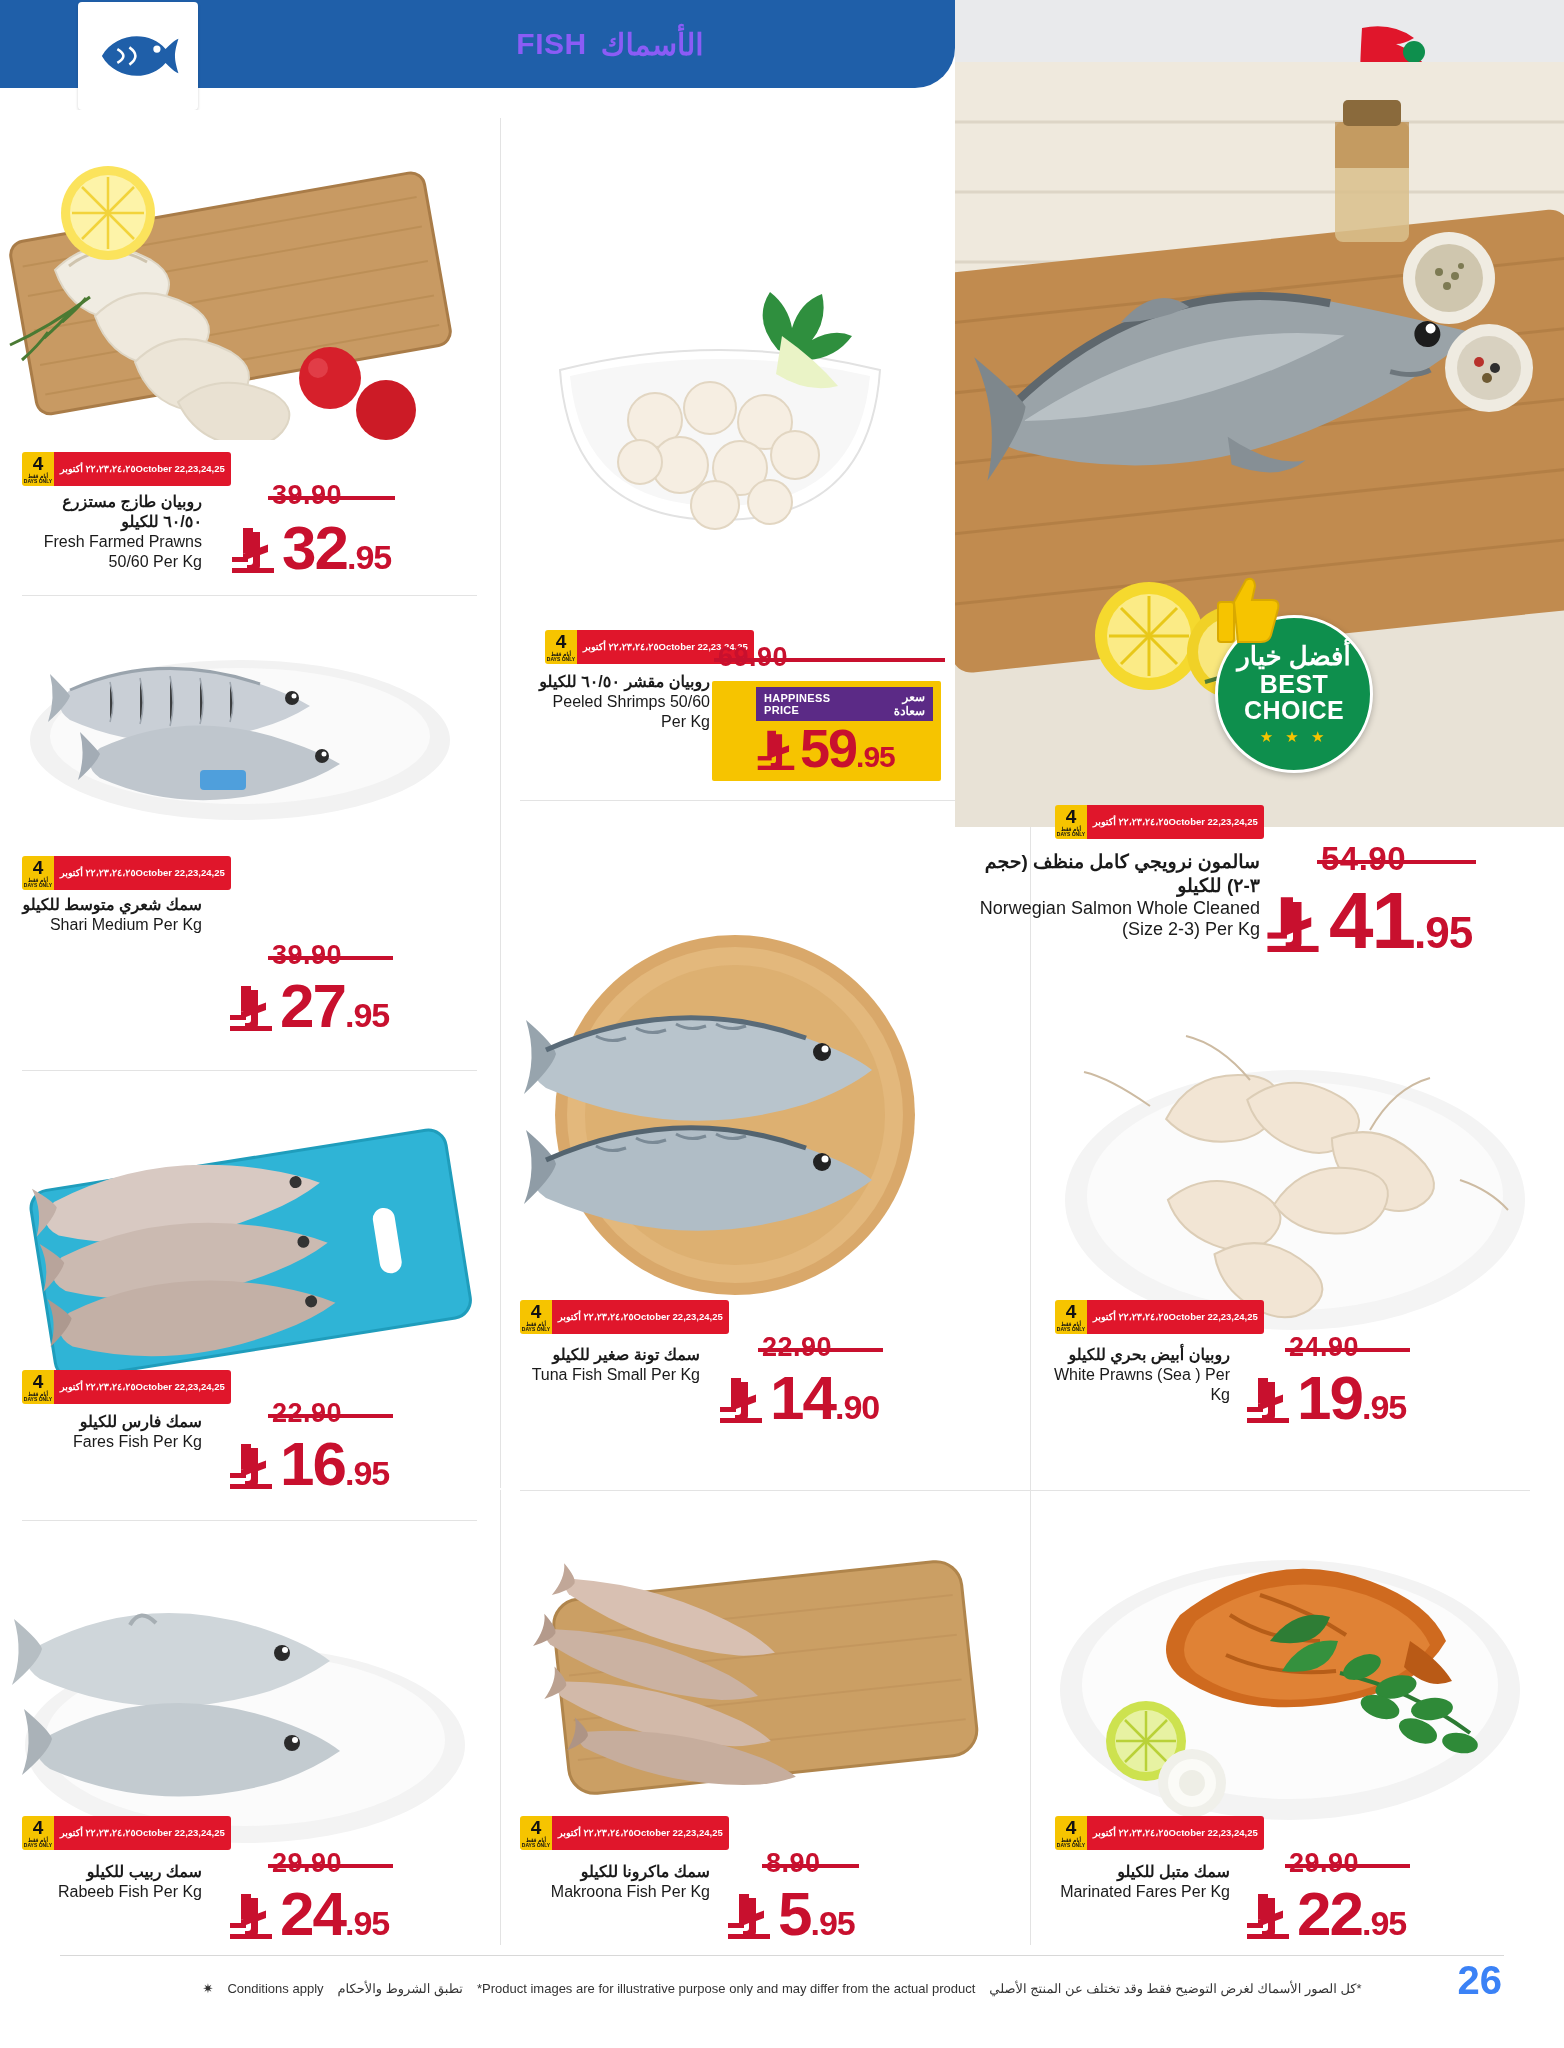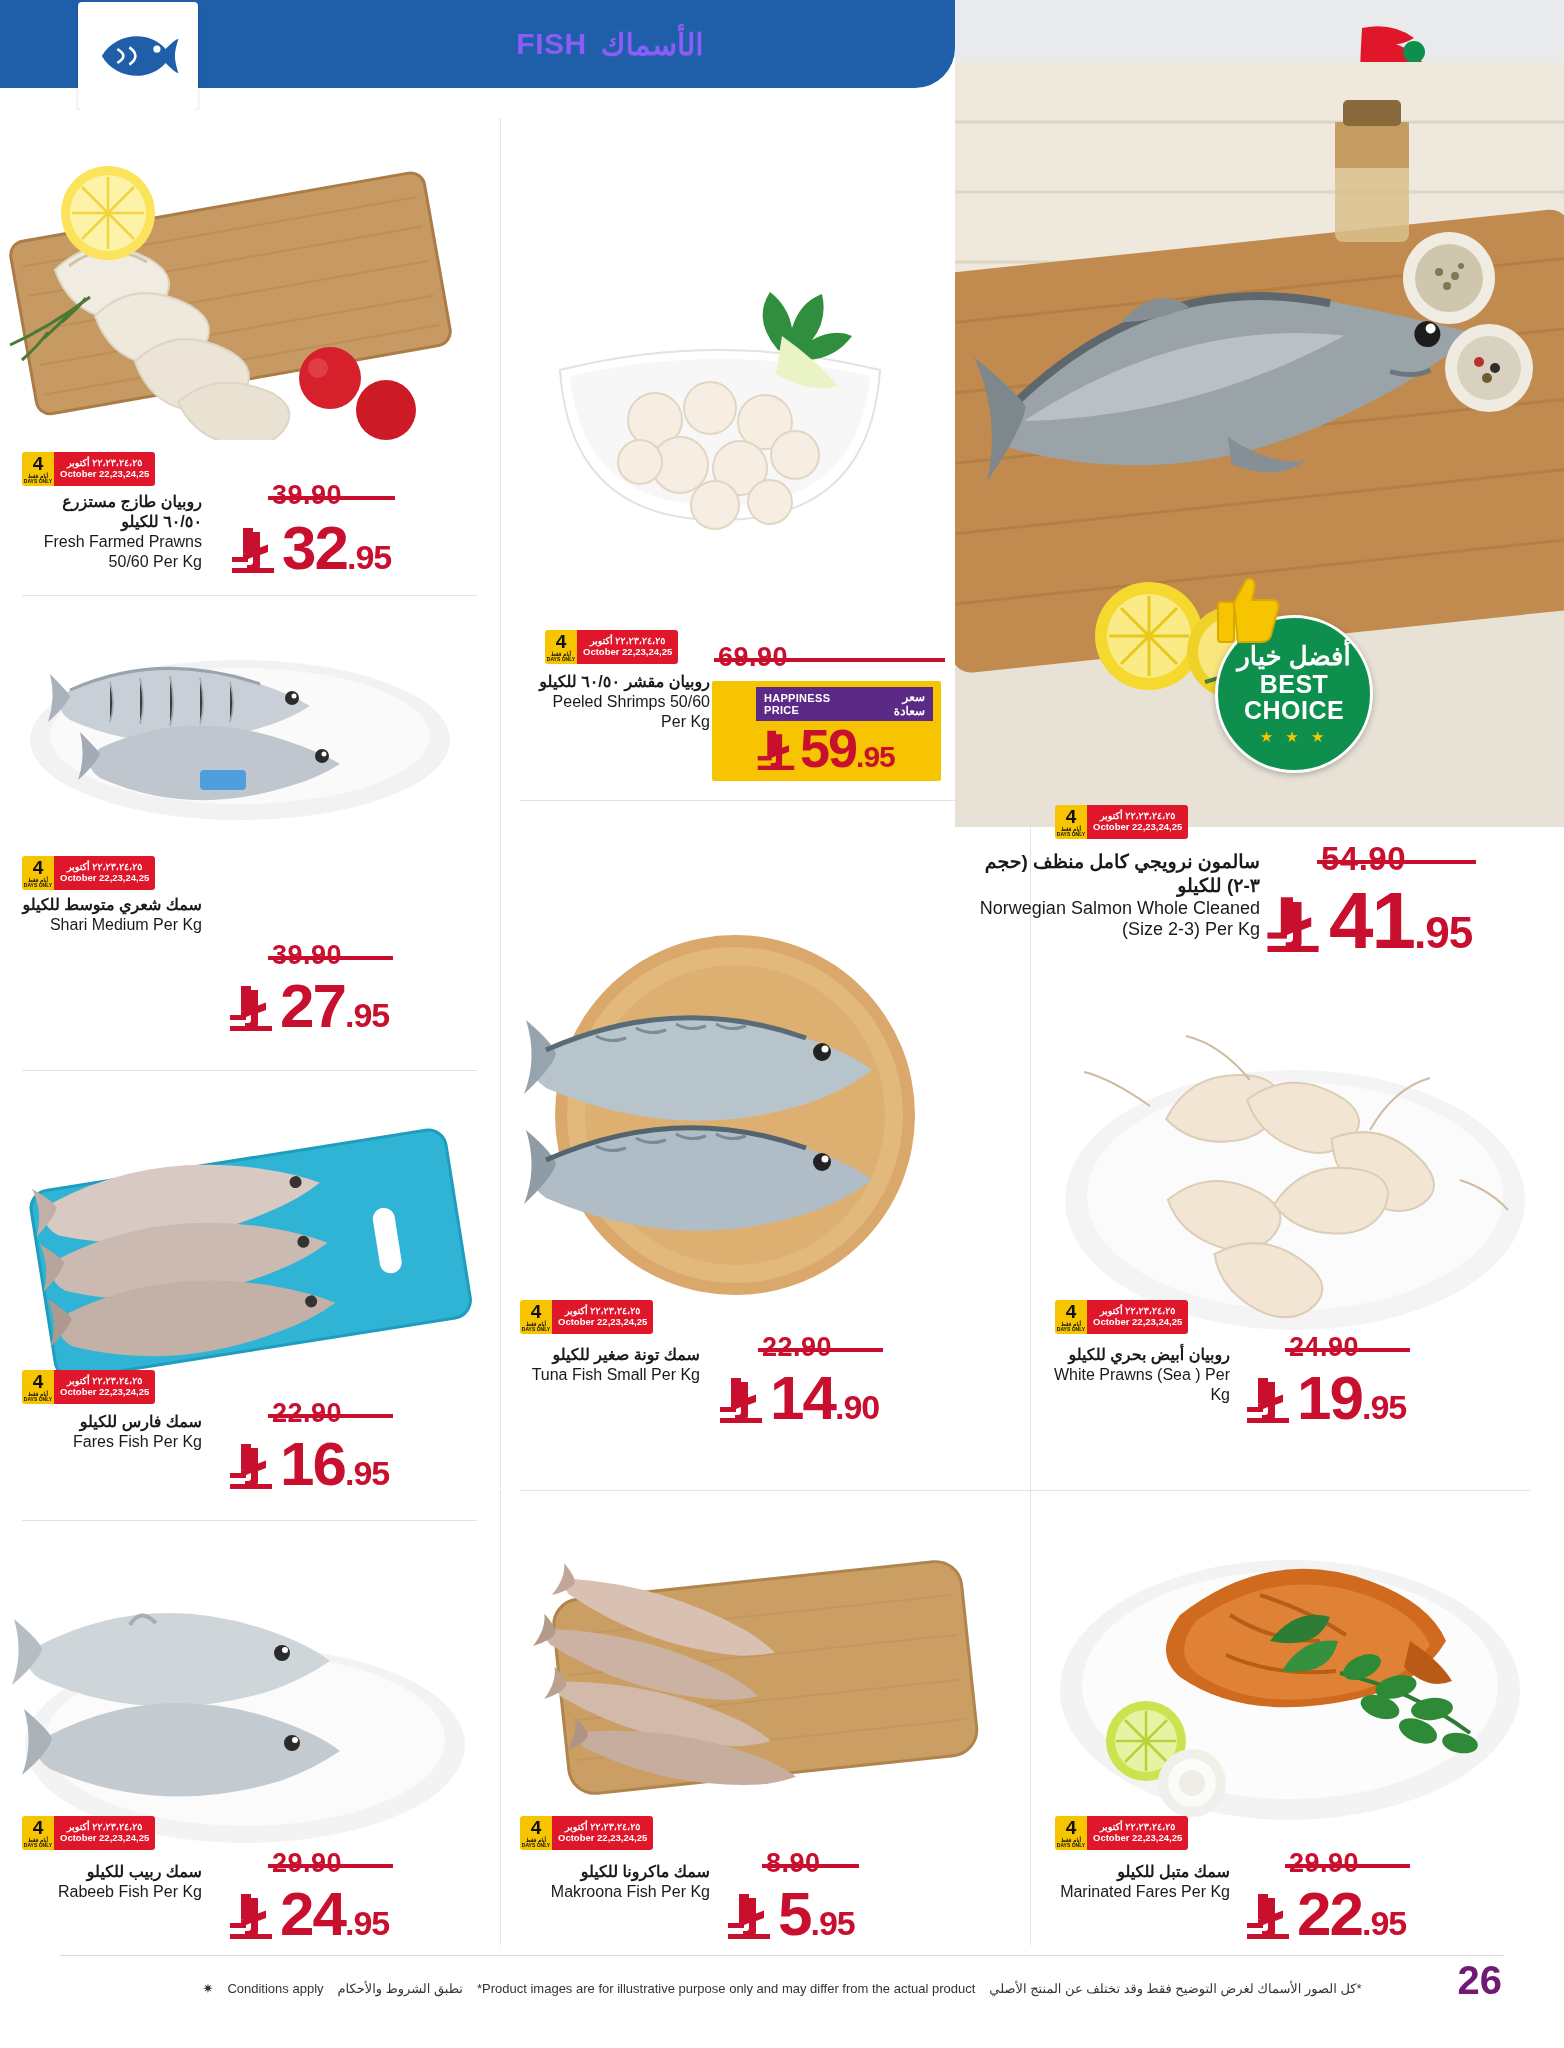--- a/index.html
+++ b/index.html
@@ -68,21 +68,21 @@
   .badge4 .b-left {
     background:#f6c400; color:#111; width:32px;
     display:flex; flex-direction:column; align-items:center; justify-content:center;
     border-radius:3px 0 0 3px;
   }
   .badge4 .b-left .num { font-size:19px; font-weight:bold; line-height:1; }
   .badge4 .b-left .d1 { font-size:5.5px; font-weight:bold; line-height:1.1; }
   .badge4 .b-left .d2 { font-size:5px; font-weight:bold; line-height:1.1; }
   .badge4 .b-right {
     background:#e0162b; color:#fff; padding:2px 6px 2px 6px;
-    display:flex; flex-direction:column; align-items:center; justify-content:center;
+    display:flex; flex-direction:row; align-items:center; justify-content:center;
     border-radius:0 3px 3px 0;
   }
   .badge4 .b-right .ar { font-size:9.5px; font-weight:bold; line-height:1.15; direction:rtl;}
   .badge4 .b-right .en { font-size:9.5px; font-weight:bold; line-height:1.15; }
 
   
   .happy-wrap { background:#f6c400; padding:6px 8px 8px 8px; border-radius:2px; }
   .happy-bar {
     background:#5b2a86; color:#fff; display:flex; align-items:center;
     justify-content:space-between; padding:3px 8px; font-size:11px; font-weight:bold;
@@ -108,21 +108,21 @@
 
   
   .footer-line { position:absolute; left:60px; right:60px; top:1955px; height:1px; background:#d8d8d8;}
   .footer {
     position:absolute; left:0; right:0; top:1968px; height:40px;
     display:flex; align-items:center; justify-content:center; gap:14px;
     font-size:13px; color:#333;
   }
   .footer .ar { direction:rtl; }
   .page-num {
-    position:absolute; right:62px; top:1958px; font-size:40px; font-weight:bold; color:#701a75;
+    position:absolute; right:62px; top:1958px; font-size:40px; font-weight:bold; color:#3b82f6;
   }
 
   
   .pimg { position:absolute; overflow:hidden; }
   .pimg svg, .pimg canvas { display:block; }
 </style>
 </head>
 <body>
 
 <div class="page">

